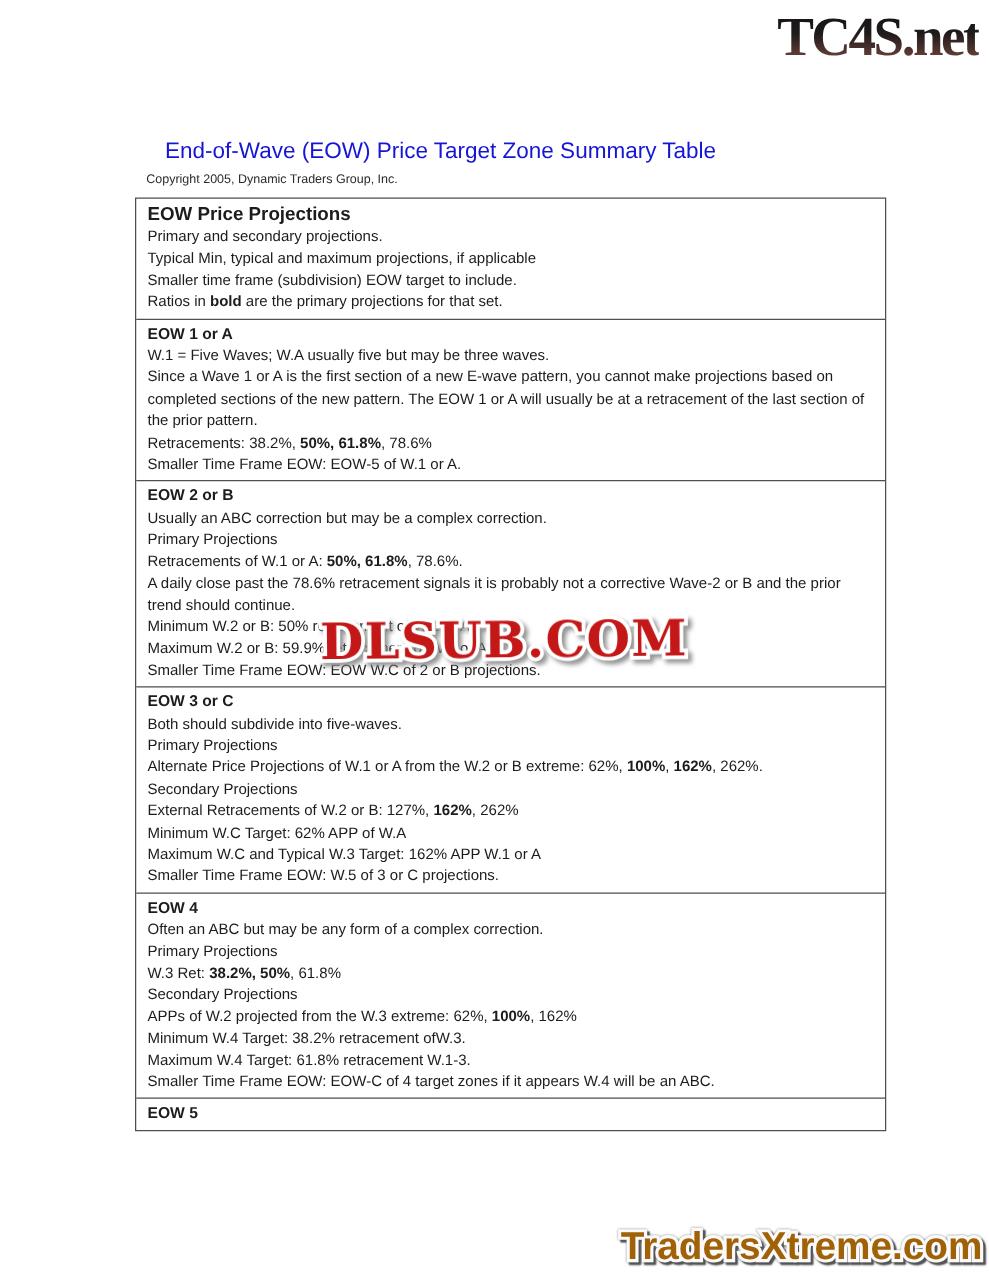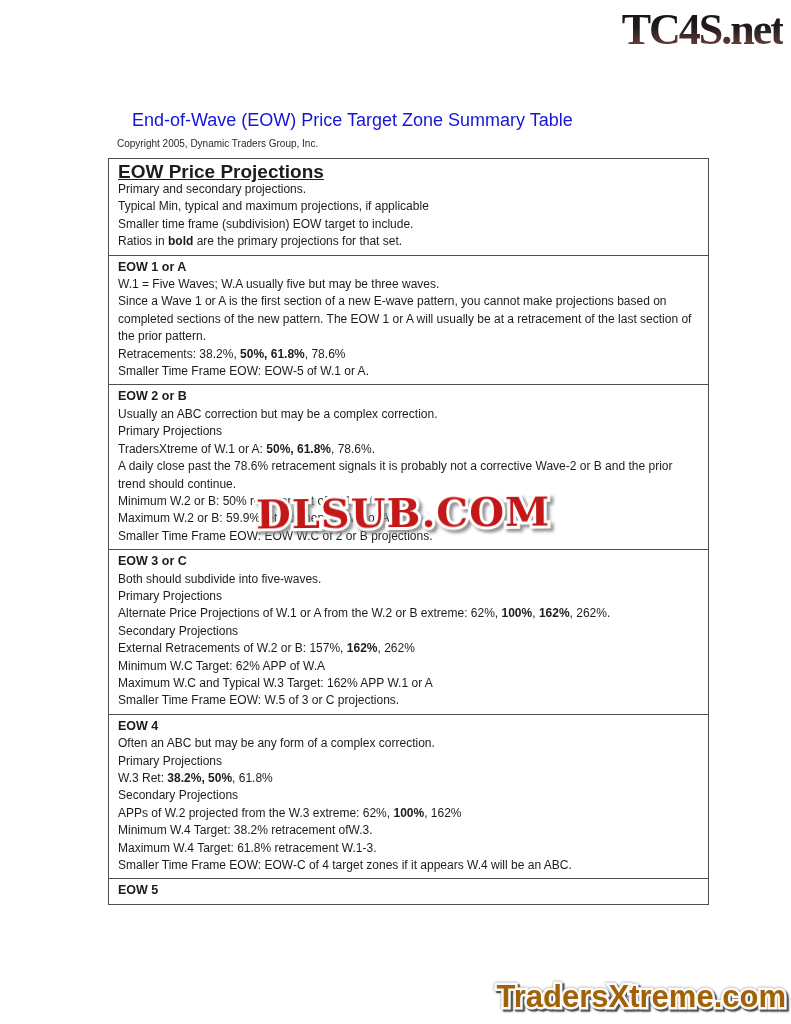--- a/index.html
+++ b/index.html
@@ -39,21 +39,21 @@
     background:#ffffff;
     box-sizing:border-box;
   }
   .section{
     padding:3px 9px 4px 9px;
     border-top:1px solid #4f4f4f;
     font-size:12px;line-height:17.4px;color:#1c1c1c;
   }
   .section:first-child{border-top:none;}
   .sec-header{font-weight:bold;font-size:12.5px;}
-  .sec-header.large{font-size:19px;line-height:19px;text-decoration:underline;}
+  .sec-header.large{font-size:15px;line-height:19px;}
   .line .b{font-weight:bold;}
   .line .u{}
   
   .watermark{
     position:absolute;left:256px;top:489px;
     font-family:"DejaVu Serif",serif;
     font-size:40px;font-weight:bold;letter-spacing:1px;
     color:#c41717;
     -webkit-text-stroke:6px #ffffff;
     paint-order:stroke fill;
@@ -97,33 +97,33 @@
         <div class="sec-header">EOW 1 or A</div>
         <div class="line"><span>W.1 = Five Waves; W.A usually five but may be three waves.</span></div>
         <div class="line"><span>Since a Wave 1 or A is the first section of a new E-wave pattern, you cannot make projections based on completed sections of the new pattern. The EOW 1 or A will usually be at a retracement of the last section of the prior pattern.</span></div>
         <div class="line"><span>Retracements: 38.2%, </span><span class="b">50%, 61.8%</span><span>, 78.6%</span></div>
         <div class="line"><span class="u">Smaller Time Frame EOW</span><span>: EOW-5 of W.1 or A.</span></div>
       </div>
       <div class="section">
         <div class="sec-header">EOW 2 or B</div>
         <div class="line"><span>Usually an ABC correction but may be a complex correction.</span></div>
         <div class="line"><span class="u">Primary Projections</span></div>
-        <div class="line"><span>TradersXtreme of W.1 or A: </span><span class="b">50%, 61.8%</span><span>, 78.6%.</span></div>
+        <div class="line"><span>Retracements of W.1 or A: </span><span class="b">50%, 61.8%</span><span>, 78.6%.</span></div>
         <div class="line"><span>A daily close past the 78.6% retracement signals it is probably not a corrective Wave-2 or B and the prior trend should continue.</span></div>
         <div class="line"><span class="u">Minimum W.2 or B</span><span>: 50% retracement of W.1 or A.</span></div>
         <div class="line"><span class="u">Maximum W.2 or B</span><span>: 59.9% retracement of W.1 or A.</span></div>
         <div class="line"><span class="u">Smaller Time Frame EOW</span><span>: EOW W.C of 2 or B projections.</span></div>
       </div>
       <div class="section">
         <div class="sec-header">EOW 3 or C</div>
         <div class="line"><span>Both should subdivide into five-waves.</span></div>
         <div class="line"><span class="u">Primary Projections</span></div>
         <div class="line"><span>Alternate Price Projections of W.1 or A from the W.2 or B extreme: 62%, </span><span class="b">100%</span><span>, </span><span class="b">162%</span><span>, 262%.</span></div>
         <div class="line"><span class="u">Secondary Projections</span></div>
-        <div class="line"><span>External Retracements of W.2 or B: 157%, </span><span class="b">162%</span><span>, 262%</span></div>
+        <div class="line"><span>External Retracements of W.2 or B: 127%, </span><span class="b">162%</span><span>, 262%</span></div>
         <div class="line"><span class="u">Minimum W.C Target</span><span>: 62% APP of W.A</span></div>
         <div class="line"><span class="u">Maximum W.C and Typical W.3 Target</span><span>: 162% APP W.1 or A</span></div>
         <div class="line"><span class="u">Smaller Time Frame EOW</span><span>: W.5 of 3 or C projections.</span></div>
       </div>
       <div class="section">
         <div class="sec-header">EOW 4</div>
         <div class="line"><span>Often an ABC but may be any form of a complex correction.</span></div>
         <div class="line"><span class="u">Primary Projections</span></div>
         <div class="line"><span>W.3 Ret: </span><span class="b">38.2%, 50%</span><span>, 61.8%</span></div>
         <div class="line"><span class="u">Secondary Projections</span></div>

